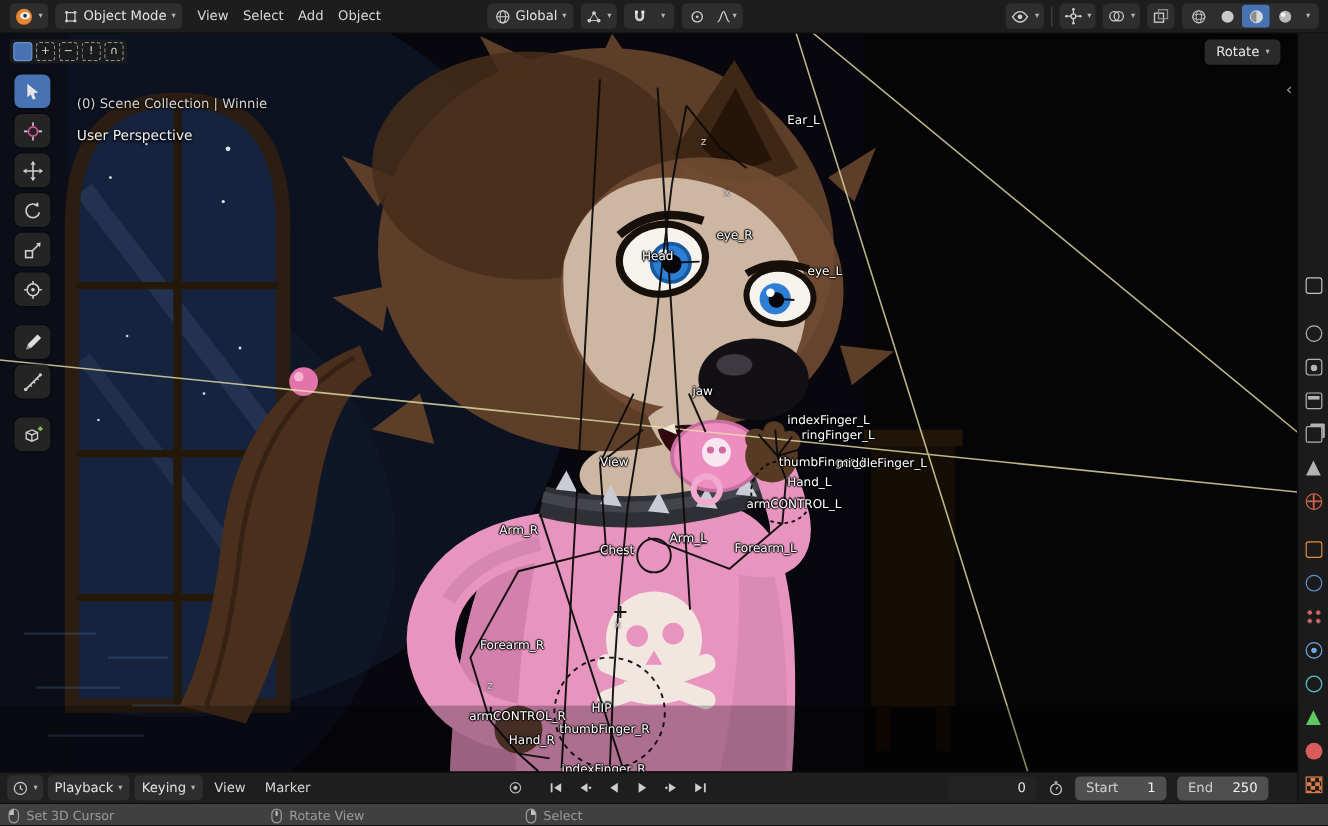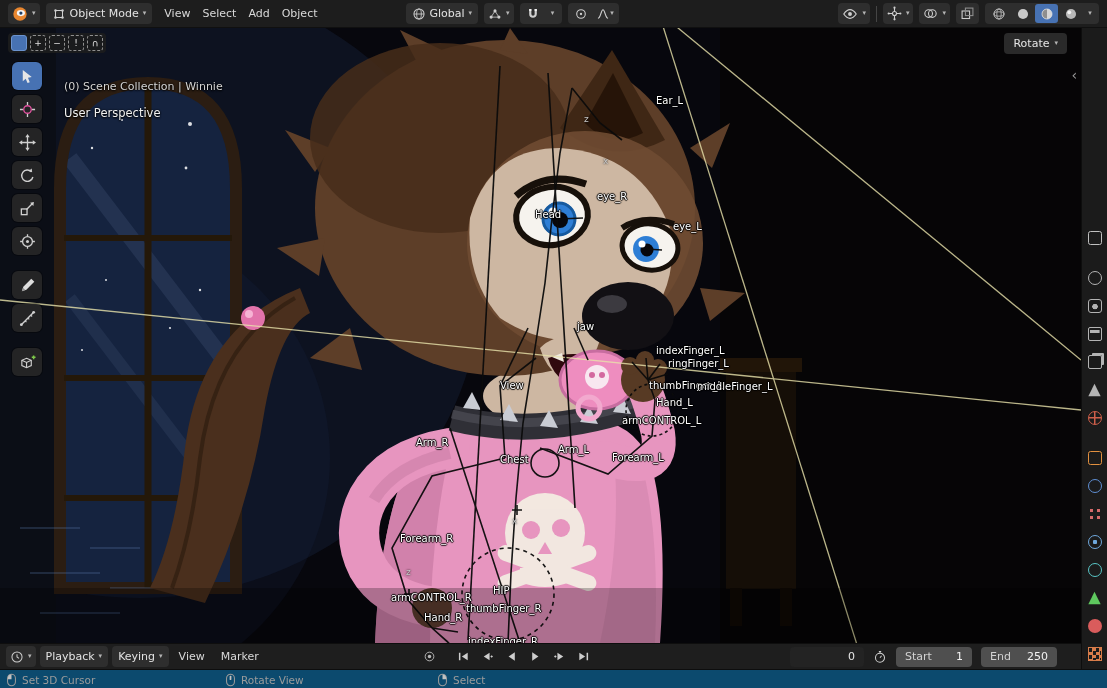--- a/index.html
+++ b/index.html
@@ -78,21 +78,21 @@
             display:flex;align-items:center;padding:0 6px 0 6px;gap:4px;}
   .tl-center{display:flex;align-items:center;gap:2px;margin-left:150px;}
   .tbtn{width:22px;height:20px;display:flex;align-items:center;justify-content:center;border-radius:3px;}
   .tl-right{margin-left:auto;display:flex;align-items:center;gap:9px;padding-right:18px;}
   .field{display:flex;align-items:center;background:#4f4f4f;border-radius:4px;height:20px;
          padding:0 9px;color:#f2f2f2;gap:10px;}
   .field .flabel{color:#d2d2d2;}
   .field.frame{background:#232323;min-width:74px;justify-content:flex-end;color:#e6e6e6;}
   .field.startend{min-width:76px;justify-content:space-between;}
   
-  .statusbar{flex:0 0 19px;background:#0c4a6e;border-top:1px solid #0e0e0e;position:relative;
+  .statusbar{flex:0 0 19px;background:#404040;border-top:1px solid #0e0e0e;position:relative;
              color:#9b9b9b;font-size:10.5px;}
   .hint{position:absolute;top:0;height:19px;display:flex;align-items:center;gap:5px;white-space:nowrap;}
   .iconwrap{display:flex;align-items:center;justify-content:center;}
 </style>
 </head>
 <body>
 
 <div class="app">
 
   <div class="topbar">

